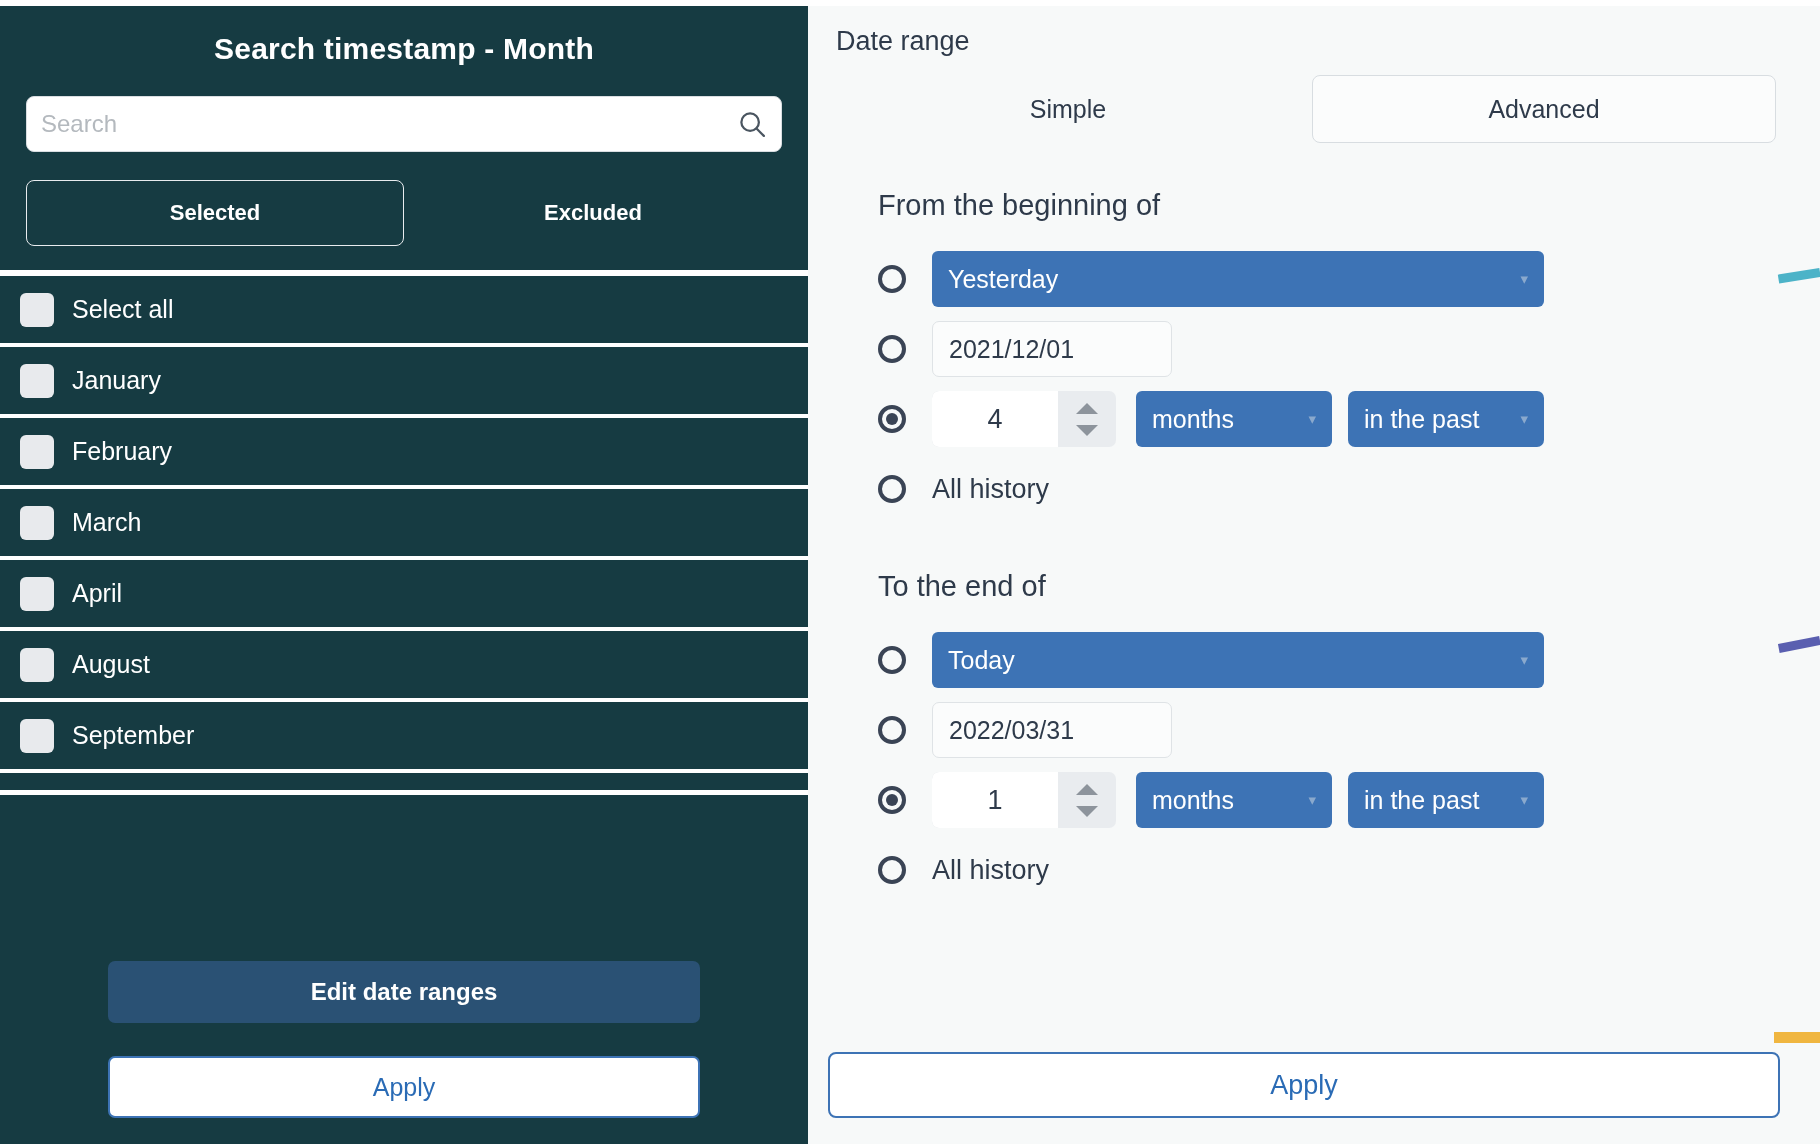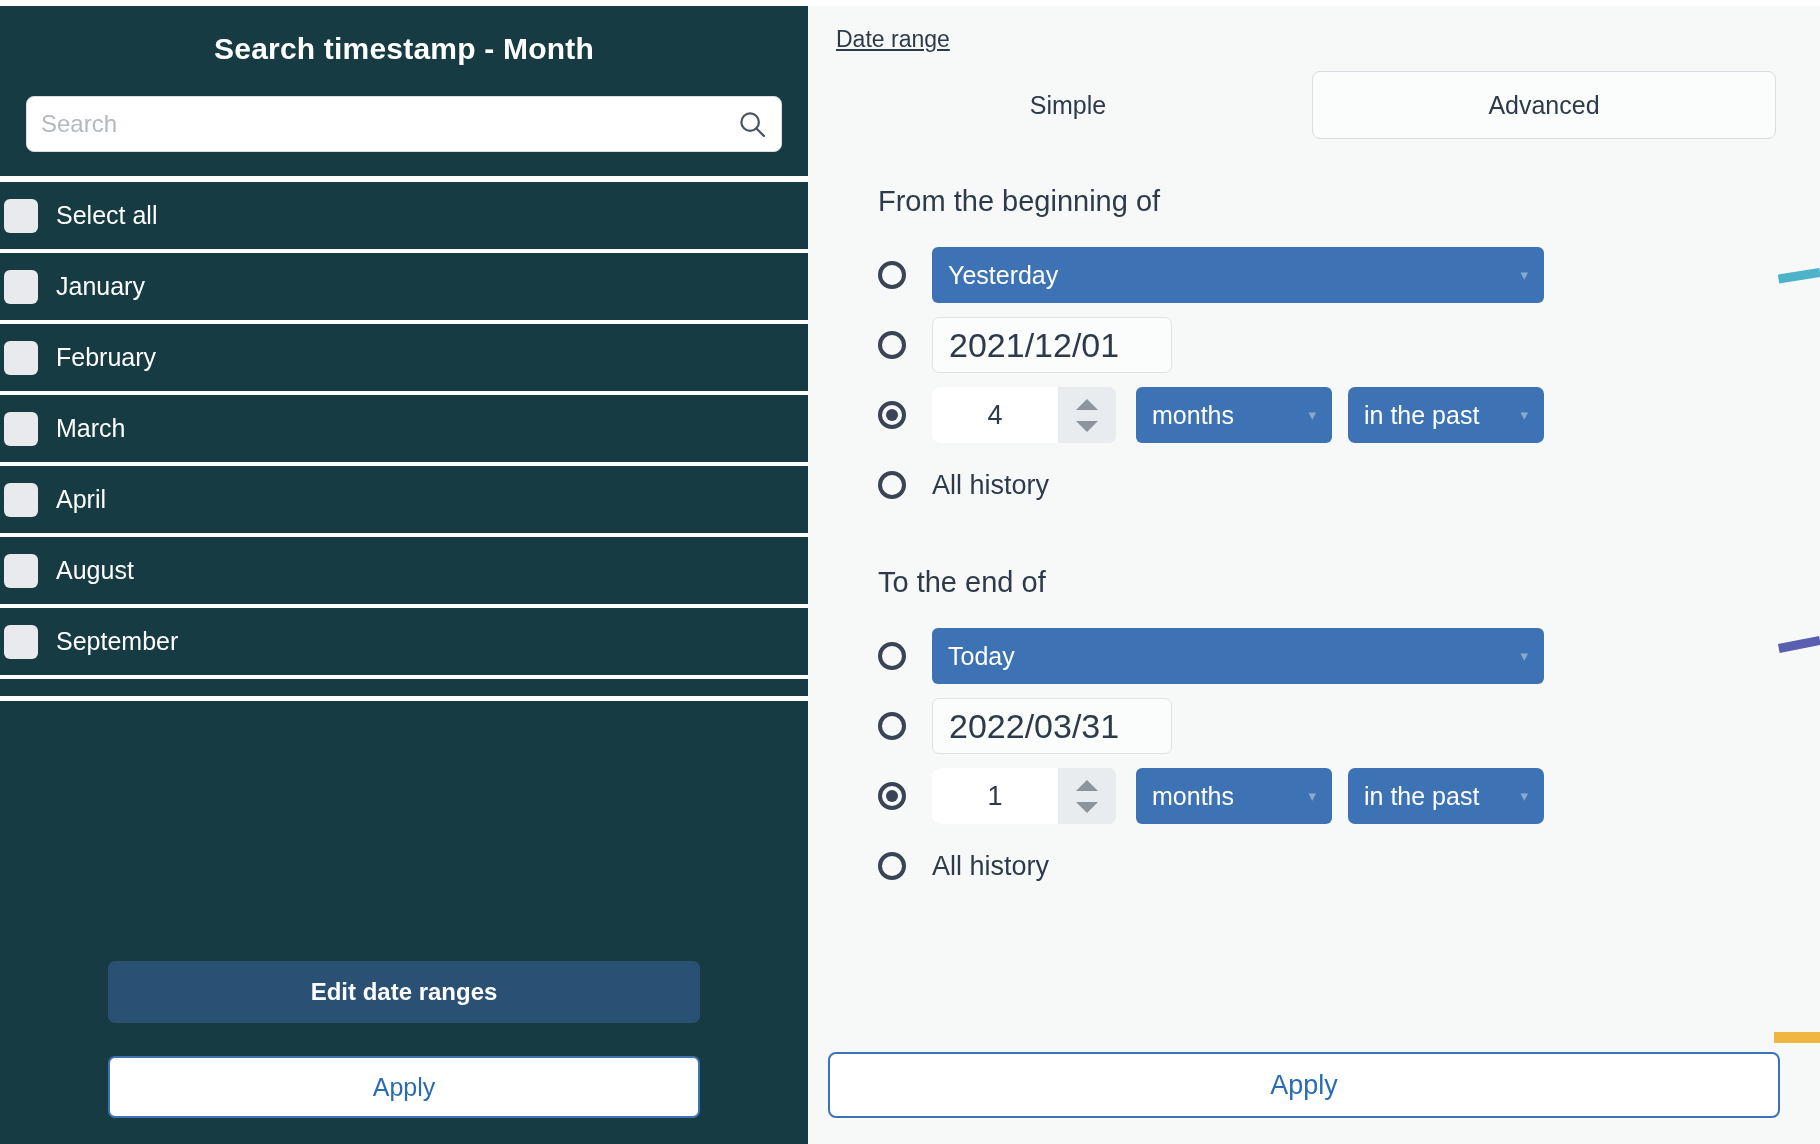--- a/index.html
+++ b/index.html
@@ -91,21 +91,21 @@
 
   .list-area {
     flex: 1 1 auto;
     overflow: hidden;
     background: #163b42;
   }
   .list-item {
     display: flex;
     align-items: center;
     height: 71px;
-    padding-left: 4px;
+    padding-left: 20px;
     border-bottom: 4px solid #ffffff;
     cursor: pointer;
   }
   .cbox {
     width: 34px;
     height: 34px;
     border-radius: 6px;
     background: #e8eaed;
     flex: 0 0 auto;
   }
@@ -152,25 +152,24 @@
     position: relative;
     flex: 1 1 auto;
     height: 1144px;
     background: #f7f9f9;
     border-top: 6px solid #ffffff;
     padding: 0 0 0 0;
     overflow: hidden;
   }
   .rp-inner { padding: 20px 44px 0 18px; position: relative; z-index: 2; }
   .rp-title {
-    font-size: 23px;
+    font-size: 27px;
     color: #2e3a4a;
     padding-left: 10px;
     padding-bottom: 18px;
-    text-decoration: underline;
   }
   .tabs {
     display: flex;
     gap: 12px;
     padding-left: 10px;
   }
   .tab {
     flex: 1;
     height: 68px;
     display: flex;
@@ -237,21 +236,21 @@
   .sel-wide { width: 612px; }
   .date-box {
     width: 240px;
     height: 56px;
     background: #fbfcfc;
     border: 1px solid #dfe3e6;
     border-radius: 7px;
     display: flex;
     align-items: center;
     padding: 12px 16px;
-    font-size: 34px;
+    font-size: 25px;
     color: #2e3a4a;
     cursor: text;
   }
   .spinner {
     display: flex;
     width: 184px;
     height: 56px;
     background: #e9ecef;
     border-radius: 7px;
     overflow: hidden;
@@ -343,20 +342,28 @@
       <div class="search-wrap">
         <input class="search-input" type="text" placeholder="Search" style="">
         <span class="search-icon">
           <svg viewBox="0 0 24 24" width="30" height="30" fill="none" stroke="#4a5560" stroke-width="1.8">
             <circle cx="10.5" cy="10.5" r="7"></circle>
             <line x1="15.6" y1="15.6" x2="21.5" y2="21.5" stroke-linecap="round"></line>
           </svg>
         </span>
       </div>
 
+      <div class="seg-row">
+        <div class="seg-btn active">
+          <span>Selected</span>
+        </div>
+        <div class="seg-btn">
+          <span>Excluded</span>
+        </div>
+      </div>
     </div>
 
     <div class="lp-divider"></div>
 
     <div class="list-area">
       <div class="list-item">
         <span class="cbox"></span>
         <span class="list-label">Select all</span>
       </div>
       <div class="list-item">

